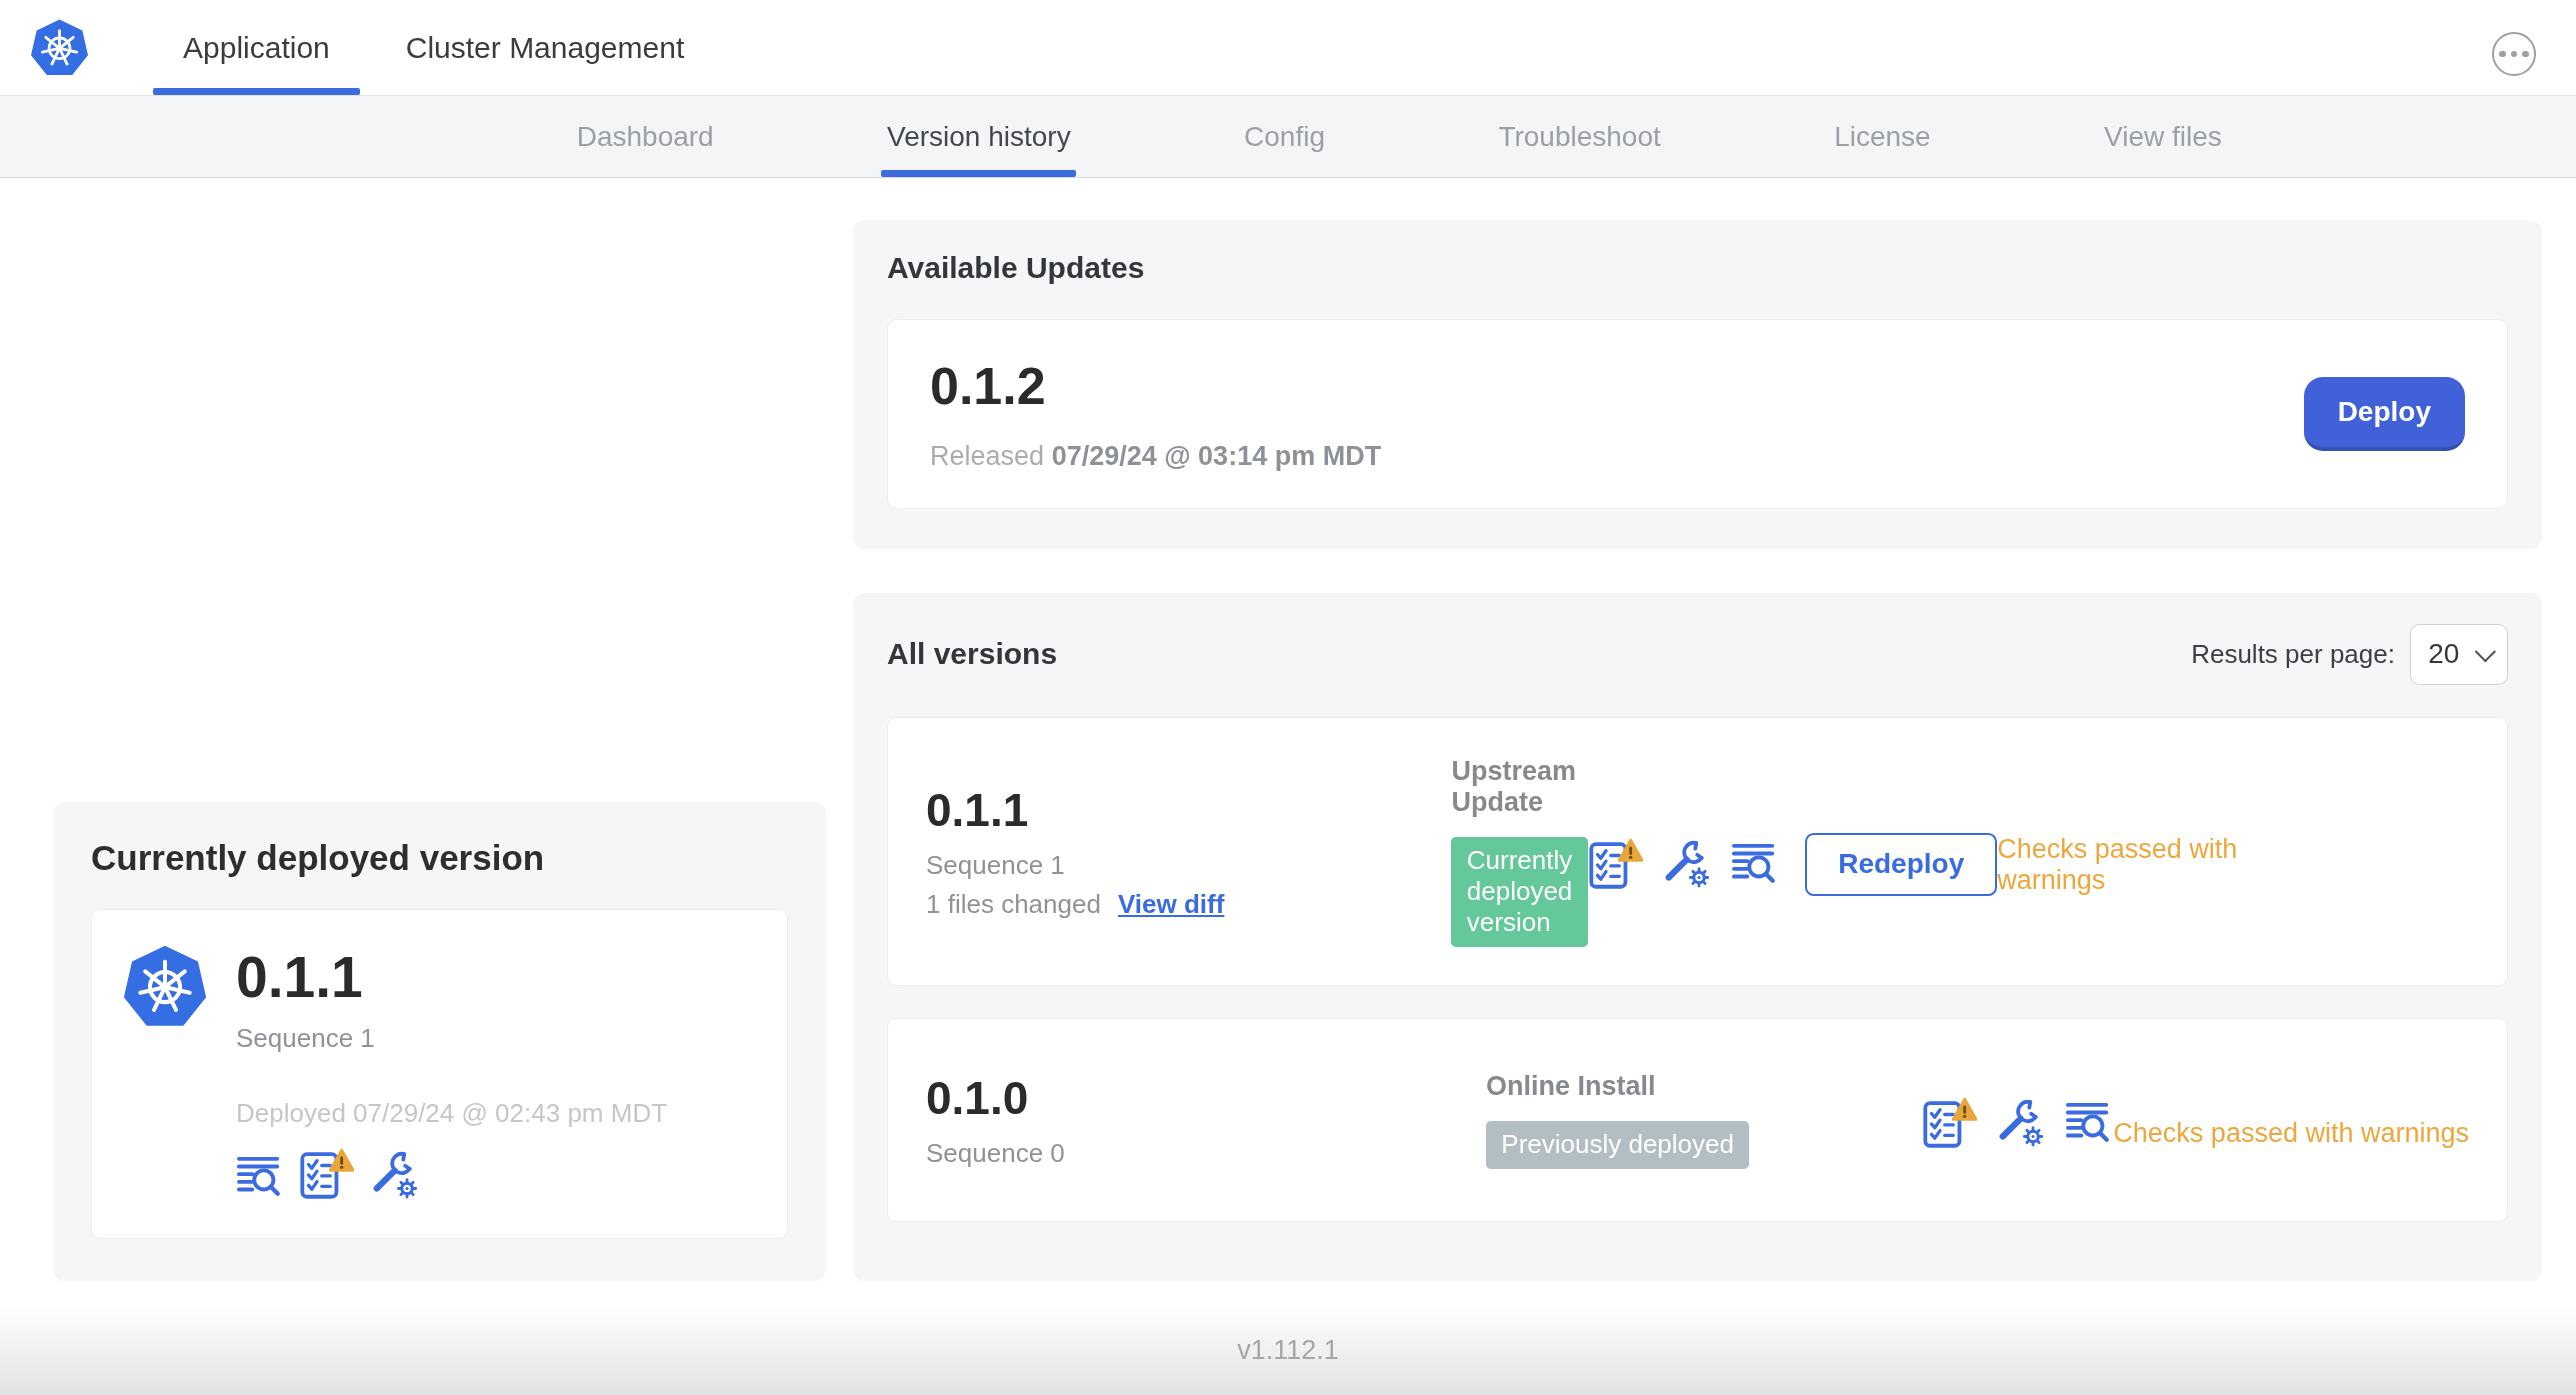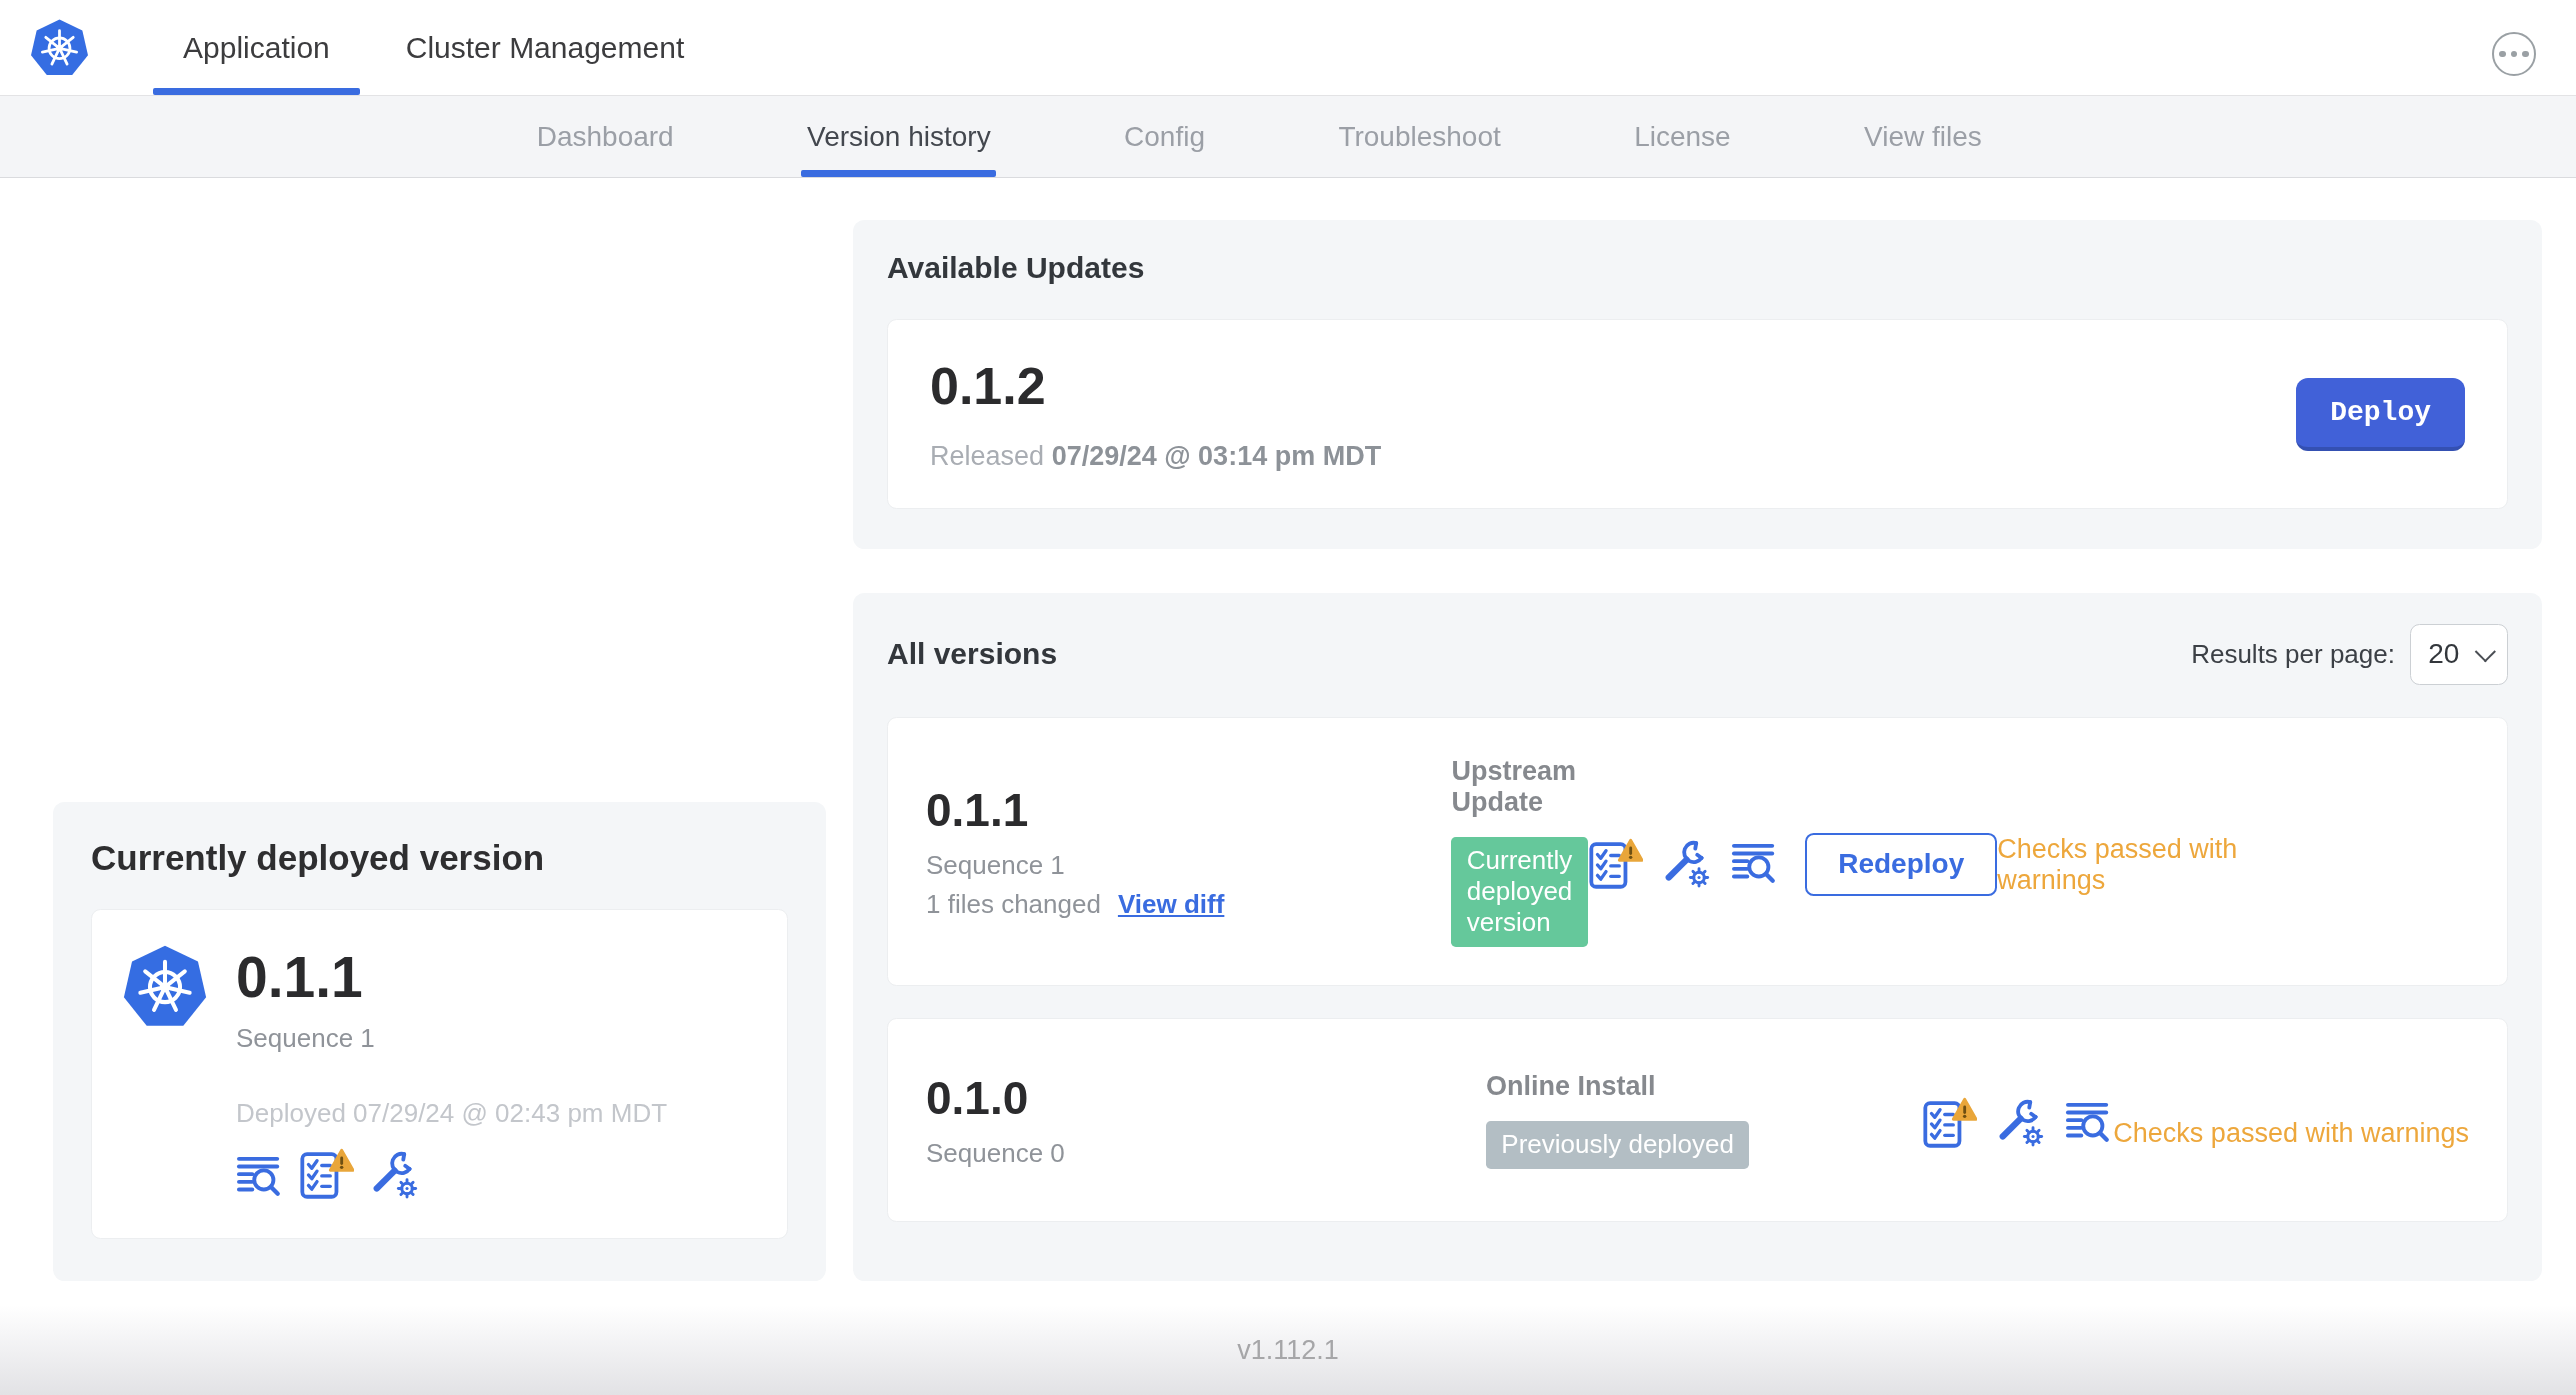--- a/index.html
+++ b/index.html
@@ -16,21 +16,21 @@
   .app-tab.active::after { content:""; position:absolute; left:7.6px; right:7.6px; bottom:0;
              height:6.7px; background:#3a6ce0; border-radius:1.9px; }
   .menu-btn { position:absolute; right:40px; top:32px; width:44px; height:44px; border-radius:50%;
               border:2.4px solid #9aa0a4; display:flex; align-items:center; justify-content:center; gap:4.8px; background:#fff; cursor:pointer; }
   .menu-btn i { width:6.7px; height:6.7px; border-radius:50%; background:#9aa0a4; display:block; }
 
   
   .subnav { height:82px; background:#f4f5f7; border-bottom:1px solid #dadbde;
             display:flex; gap:122px; padding-left:531px; }
   .subnav-item { position:relative; display:flex; align-items:center; font-size:28px;
-                 color:#9b9fa6; cursor:pointer; padding:0 5.7px; }
+                 color:#9b9fa6; cursor:pointer; padding:0 5.7px;margin-left:40px; }
   .subnav-item.active { color:#43474e; font-weight:500; }
   .subnav-item.active::after { content:""; position:absolute; left:0; right:0; bottom:0;
                  height:6.7px; background:#3a6ce0; border-radius:1.9px; }
 
   
   .main { display:flex; gap:27px; padding:42px 34px 0 53px; align-items:flex-end; }
   .gray-card { background:#f4f6f8; border-radius:11.5px; }
 
   
   .current-card { width:773px; padding:36px 38px 42px; }
@@ -47,23 +47,23 @@
 
   
   .right-col { flex:1; display:flex; flex-direction:column; }
   .updates-card { padding:31px 34px 40px; }
   .section-title { font-size:30px; font-weight:600; color:#33373c; }
   .update-inner { background:#fff; border:1px solid #eceef0; border-radius:9.5px; margin-top:34px;
                   padding:36px 42px; display:flex; align-items:center; justify-content:space-between; }
   .upd-version { font-size:52px; font-weight:700; color:#2b2b2d; }
   .upd-released { margin-top:25px; font-size:27px; color:#a9adb3; }
   .upd-released b { color:#8d9298; font-weight:700; margin-left:7.6px; }
-  .deploy-btn { background:#4161d8; border:none; border-bottom:4.8px solid #3450b2; border-radius:12px;
+  .deploy-btn { background:#4161d8; border:none; border-bottom:4.8px solid #3450b2; border-radius:19px;
                 color:#fff; font-size:28px; font-weight:700; padding:19px 34px; cursor:pointer;
-                font-family:Liberation Mono, monospace; }
+                font-family:Liberation Sans, sans-serif; }
 
   
   .versions-card { margin-top:44px; padding:31px 34px 59px; }
   .versions-head { display:flex; align-items:center; justify-content:space-between; }
   .results-wrap { display:flex; align-items:center; gap:15.3px; }
   .results-label { font-size:26px; color:#3c4046; }
   .results-select { background:#fff; border:1.4px solid #ccd0d4; border-radius:9.5px; padding:13.4px 17px;
                     font-size:28px; color:#33373c; display:flex; align-items:center; gap:15.3px; cursor:pointer; }
   .chev { width:15.3px; height:15.3px; border-right:2.4px solid #4a4e54; border-bottom:2.4px solid #4a4e54;
           transform:rotate(45deg) translateY(-3.8px); }

